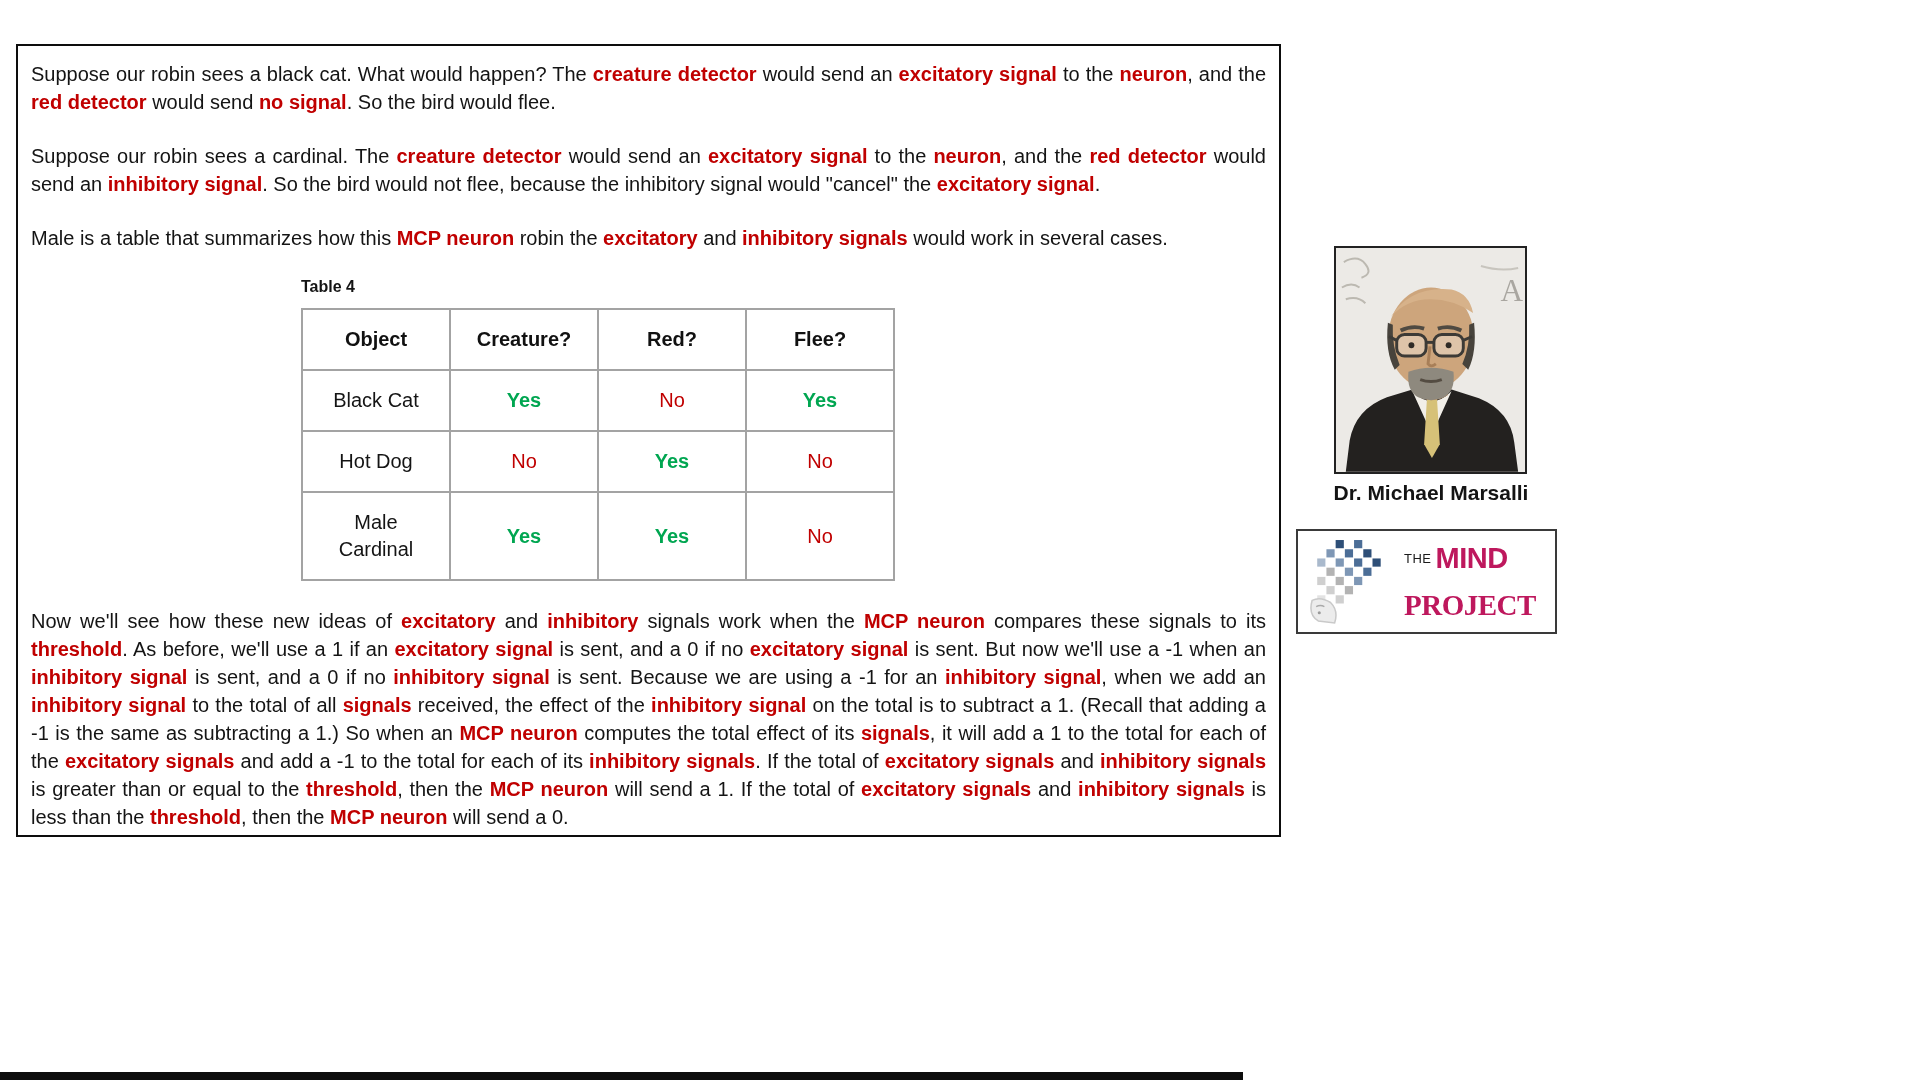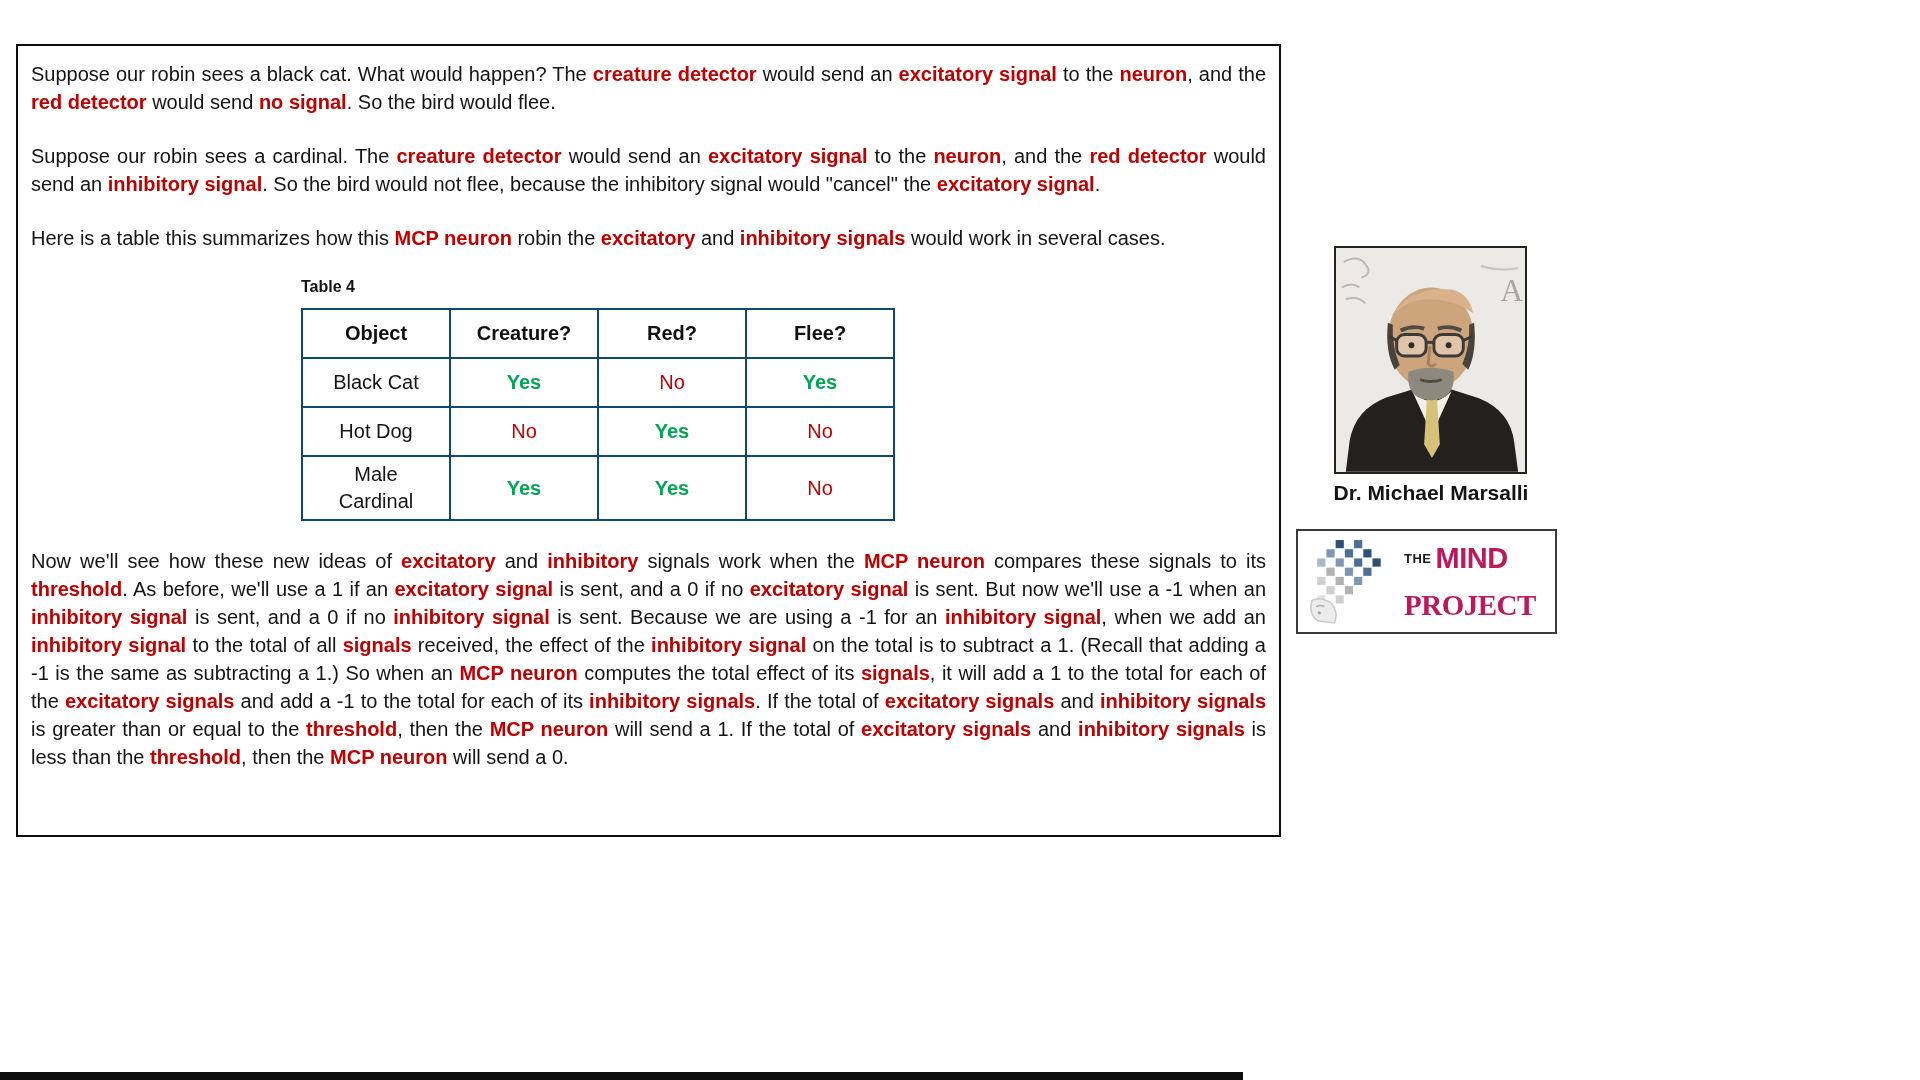--- a/index.html
+++ b/index.html
@@ -41,28 +41,28 @@
     font-weight: 700;
     font-size: 16px;
     margin: 20px 0 12px 0;
   }
   table.summary-table {
     border-collapse: collapse;
     table-layout: fixed;
     width: 594px;
   }
   table.summary-table th, table.summary-table td {
-    border: 2px solid #0c4a6e;
+    border: 2px solid #a3a3a3;
     width: 148px;
     box-sizing: border-box;
     text-align: center;
     vertical-align: middle;
     font-size: 20px;
     line-height: 27px;
-    padding: 4px 18px;
+    padding: 16px 18px;
     height: 49px;
     background: #ffffff;
   }
   table.summary-table th { font-weight: 700; color: #111; }
   .cell-green { color: var(--green, #00A651); font-weight: 700; }
   .cell-red   { color: var(--red, #C00000); font-weight: 400; }
 
   
   .photo-frame {
     position: absolute;
@@ -95,21 +95,21 @@
     border: 2px solid #3a3a3a;
     background: #ffffff;
     display: flex;
     align-items: center;
     padding: 8px 10px;
     gap: 10px;
   }
   .logo-icon { width: 86px; height: 86px; flex: 0 0 auto; }
   .logo-text { display: flex; flex-direction: column; align-items: flex-start; line-height: 1; }
   .logo-line1 { display: flex; align-items: center; gap: 4px; }
-  .logo-the { font-size: 13px; font-weight: 700; letter-spacing: 0.5px; color: #1b1b1b; }
+  .logo-the { font-size: 13px; font-weight: 400; letter-spacing: 0.5px; color: #1b1b1b; }
   .logo-mind, .logo-project {
     font-size: 29px;
     font-weight: 800;
     letter-spacing: -0.5px;
     color: #be185d;
   }
   .logo-project { margin-top: 18px; font-family: Liberation Serif, serif; }
 
   .bottom-bar {
     position: absolute;
@@ -121,21 +121,21 @@
   }
 </style>
 </head>
 <body>
 
 <div class="page">
 
   <div class="content-box">
     <p class="para"><span>Suppose our robin sees a black cat. What would happen? The </span><span class="seg-red">creature detector</span><span> would send an </span><span class="seg-red">excitatory signal</span><span> to the </span><span class="seg-red">neuron</span><span>, and the </span><span class="seg-red">red detector</span><span> would send </span><span class="seg-red">no signal</span><span>. So the bird would flee.</span></p>
     <p class="para"><span>Suppose our robin sees a cardinal. The </span><span class="seg-red">creature detector</span><span> would send an </span><span class="seg-red">excitatory signal</span><span> to the </span><span class="seg-red">neuron</span><span>, and the </span><span class="seg-red">red detector</span><span> would send an </span><span class="seg-red">inhibitory signal</span><span>. So the bird would not flee, because the inhibitory signal would "cancel" the </span><span class="seg-red">excitatory signal</span><span>.</span></p>
-    <p class="para"><span>Here is a table this summarizes how this </span><span class="seg-red">MCP neuron</span><span> robin the </span><span class="seg-red">excitatory</span><span> and </span><span class="seg-red">inhibitory signals</span><span> would work in several cases.</span></p>
+    <p class="para"><span>Male is a table that summarizes how this </span><span class="seg-red">MCP neuron</span><span> robin the </span><span class="seg-red">excitatory</span><span> and </span><span class="seg-red">inhibitory signals</span><span> would work in several cases.</span></p>
 
     <div class="table-wrap">
       <div class="table-title">Table 4</div>
       <table class="summary-table">
         <thead>
           <tr>
               <th>Object</th>
               <th>Creature?</th>
               <th>Red?</th>
               <th>Flee?</th>

